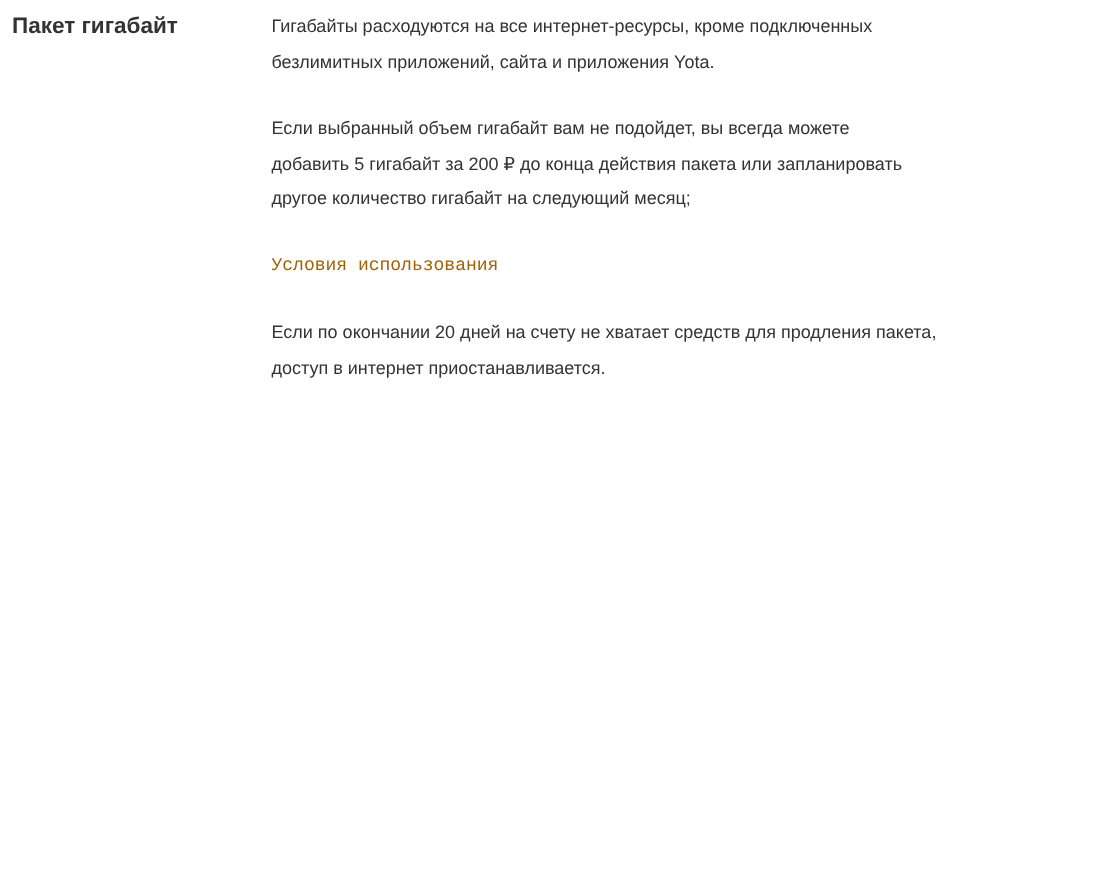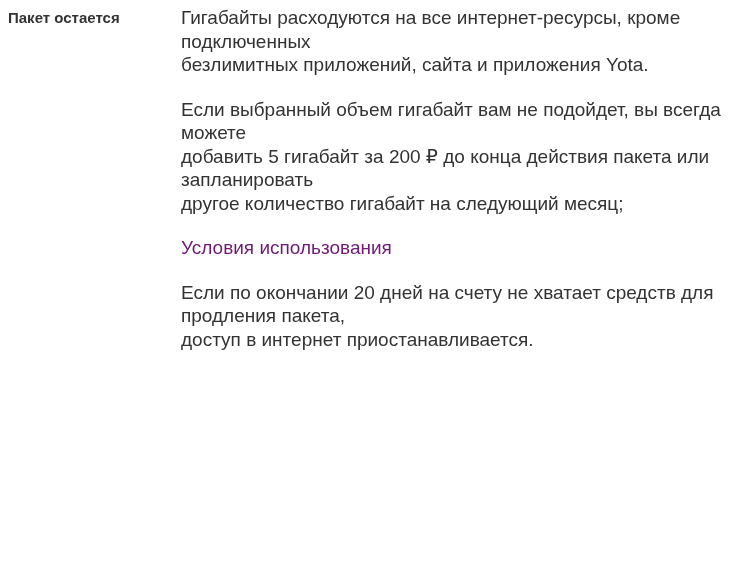--- a/index.html
+++ b/index.html
@@ -30,36 +30,37 @@
     font-weight: bold;
     line-height: 23.5px;
     color: #333333;
   }
   .def-col {
     flex: 1 1 auto;
     min-width: 0;
   }
   .para {
     margin: 0 0 21px 0;
-    font-size: 19px;
+    font-size: 12px;
     line-height: 23.5px;
     white-space: pre-line;
     color: #333333;
   }
   .muted-link {
-    color: #701a75;
+    color: #a16207;
     cursor: pointer;
+    font-family: Liberation Mono, monospace;
   }
 </style>
 </head>
 <body>
 
 <div class="faq-section">
   <div class="term-col">
-    <h2 class="section-title">Пакет остается</h2>
+    <h2 class="section-title">Пакет гигабайт</h2>
   </div>
   <div class="def-col">
     <p class="para">Гигабайты расходуются на все интернет-ресурсы, кроме подключенных
 безлимитных приложений, сайта и приложения Yota.</p>
     <p class="para">Если выбранный объем гигабайт вам не подойдет, вы всегда можете
 добавить 5 гигабайт за 200 ₽ до конца действия пакета или запланировать
 другое количество гигабайт на следующий месяц;</p>
     <p class="para muted-link">Условия использования</p>
     <p class="para">Если по окончании 20 дней на счету не хватает средств для продления пакета,
 доступ в интернет приостанавливается.</p>

